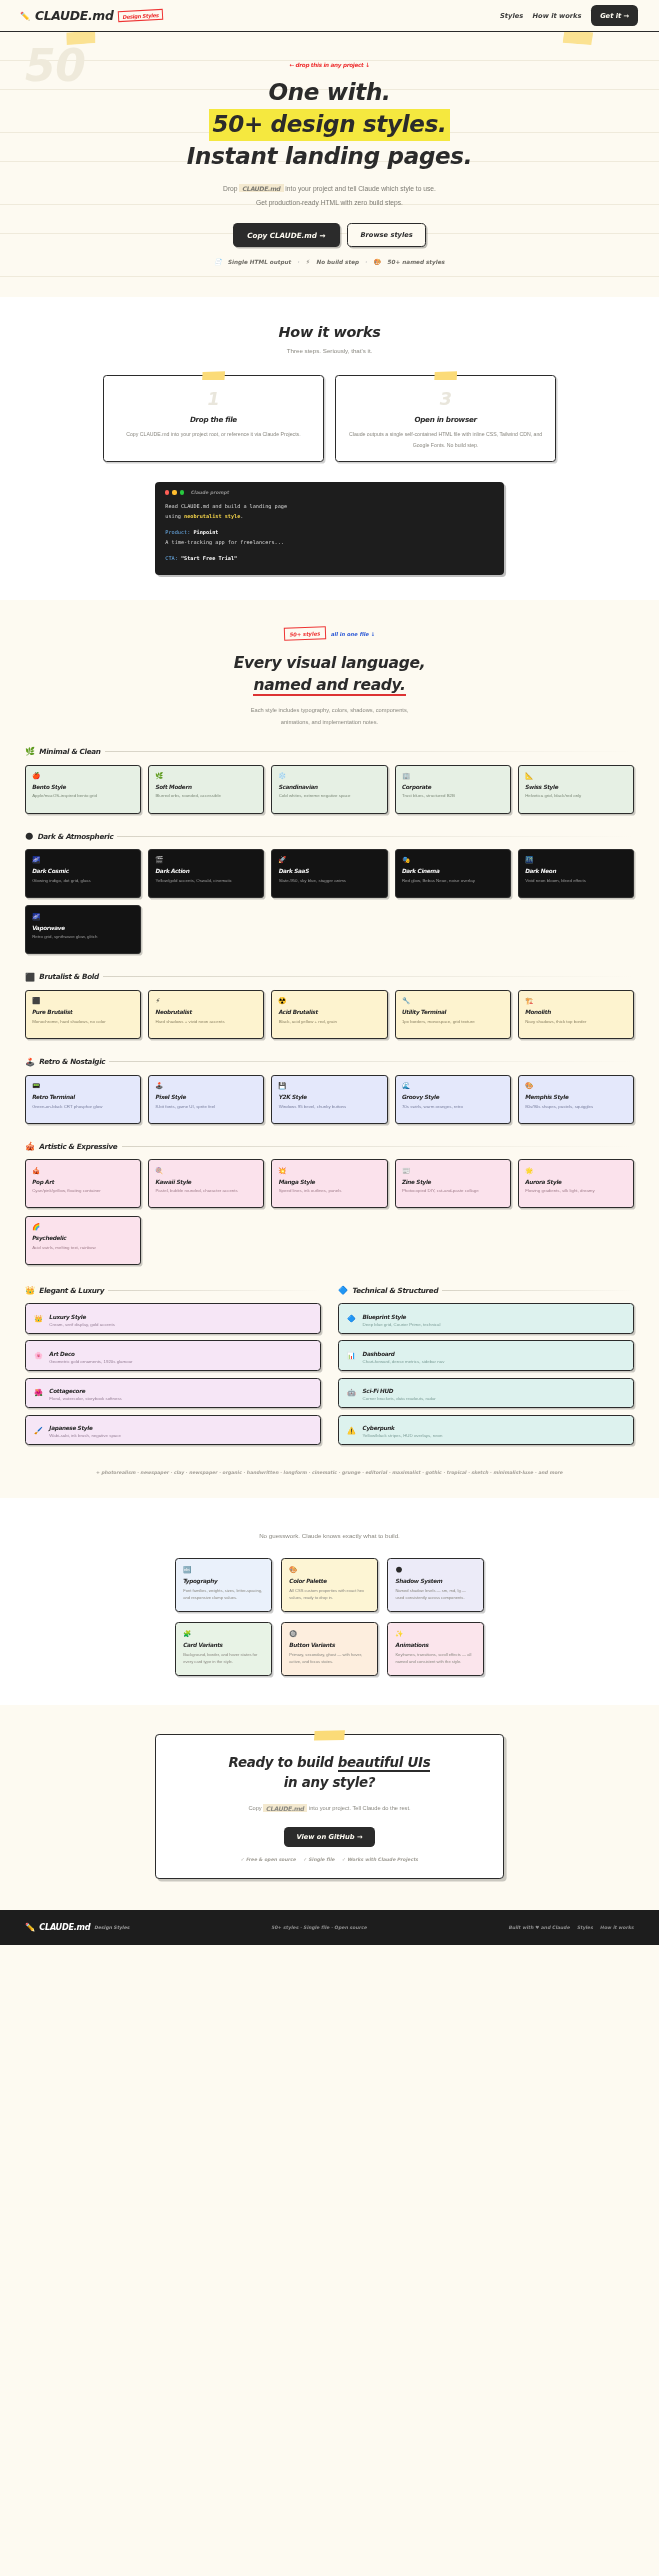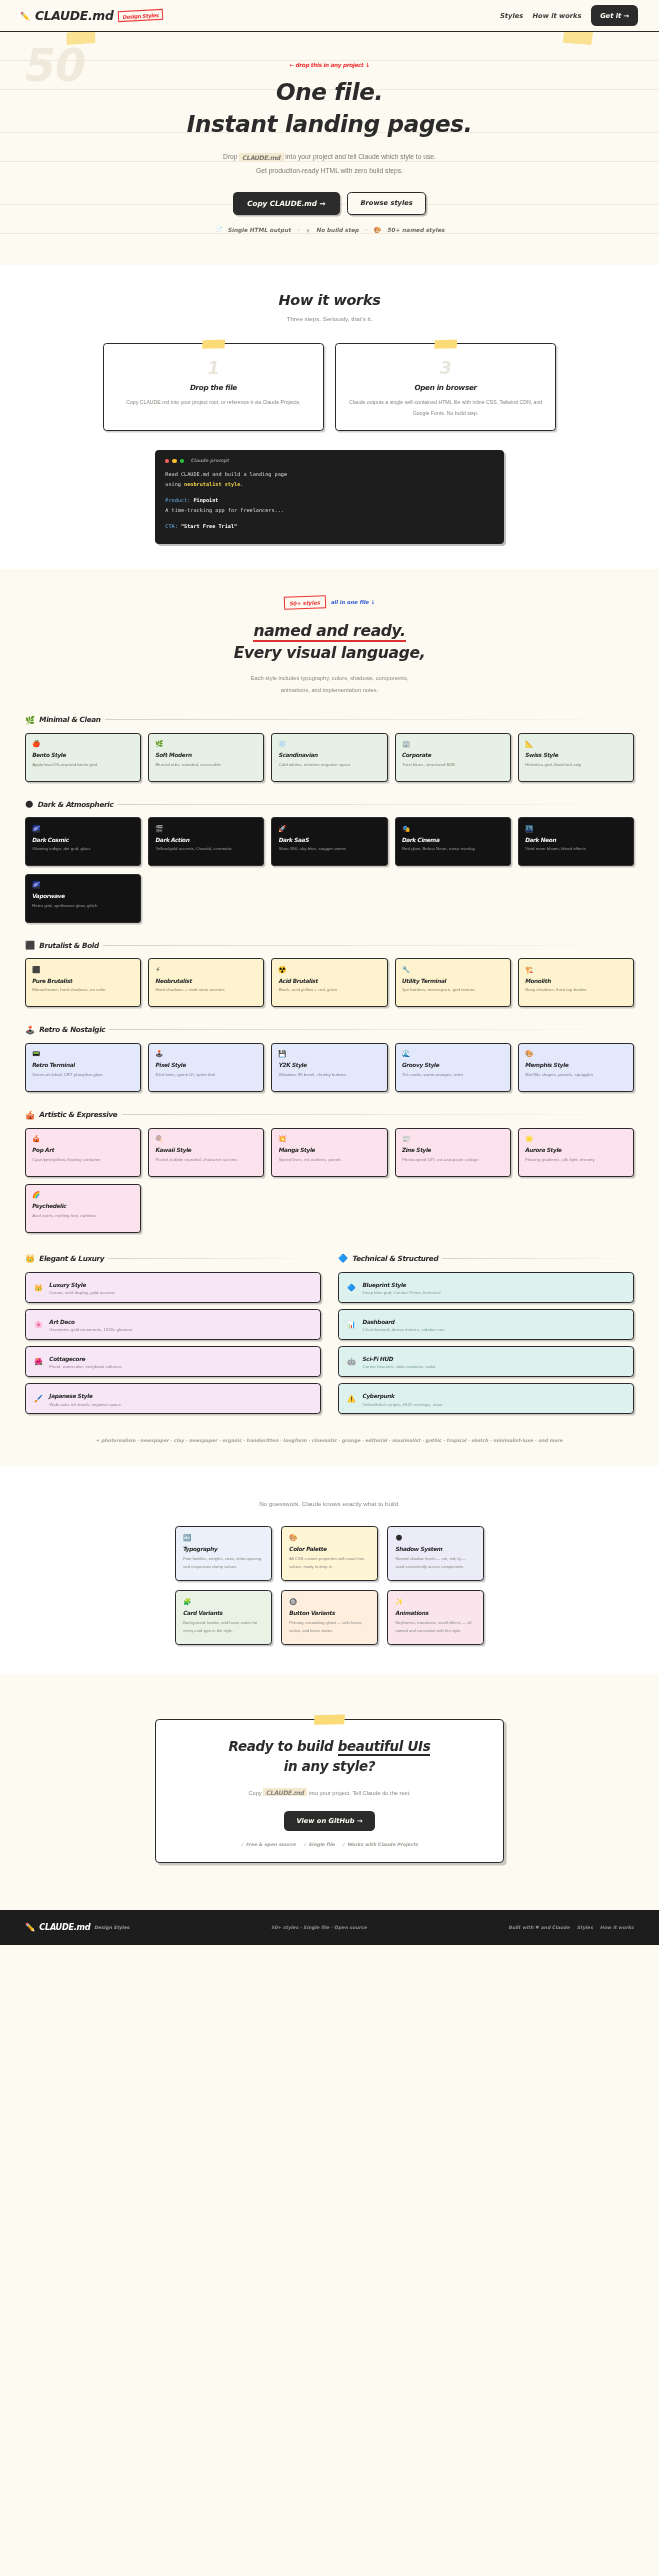--- a/index.html
+++ b/index.html
@@ -149,21 +149,21 @@
   .spcard { border: 1px solid #2b2b2b; border-radius: 3.6px; padding: 7.2px 7.2px 9.3px; min-height: 44px; box-shadow: 1.5px 1.5px 0 rgba(0,0,0,.2); }
   .spcard .em { font-size: 6.7px; }
   .spcard .nm { font-size: 5.7px; margin-top: 4.1px; }
   .spcard .ds { font-size: 4.1px; color: #8a8880; line-height: 1.9; margin-top: 2.6px; }
   .sp-a { background: #eaf1fb; } .sp-b { background: #fdf5d4; } .sp-c { background: #ecebf8; }
   .sp-d { background: #e8f3e6; } .sp-e { background: #fdeede; } .sp-f { background: #fbe5ec; }
 
   
   .final { background: #fdfaf1; padding: 29px 0 31px; }
   .fcard {
-    position: relative; margin: 16px 155px; background: #fff; border: 1px solid #2b2b2b;
+    position: relative; margin: 0 155px; background: #fff; border: 1px solid #2b2b2b;
     border-radius: 4.1px; padding: 17.5px 20.6px 15.5px; text-align: center; box-shadow: 2.6px 2.6px 0 rgba(0,0,0,.2);
   }
   .fcard .tp { position: absolute; top: -5.2px; left: 50%; margin-left: -15.5px; width: 31px; height: 10.3px; background: #fbdb78; clip-path: polygon(2% 8%, 100% 0%, 97% 94%, 0% 100%); }
   .fh { font-size: 13.4px; line-height: 1.5; }
   .fh .u { border-bottom: 2.1px solid #2b2b2b; }
   .fsub { font-size: 5.7px; color: #8a8880; line-height: 2.1; margin-top: 8.2px; }
   .gh {
     margin-top: 11.3px; display: inline-block; background: #2b2b2b; color: #fdfaf1;
     border-radius: 4.6px; padding: 6.2px 12.4px; font-size: 6.7px; border: none; cursor: pointer;
     font-style: italic; font-weight: 700; font-family: "DejaVu Sans", sans-serif;
@@ -195,21 +195,22 @@
     <a href="#">How it works</a>
     <button class="getit">Get it →</button>
   </div>
 </div>
 
 <div class="hero lined">
   <div class="tape l"></div>
   <div class="tape r"></div>
   <div class="ghost50 hand">50</div>
   <div class="kicker hand">← drop this in any project ↓</div>
-  <div class="h1 hand">One file.</div>
+  <div class="h1 hand">One with.</div>
+  <div class="h1 hand"><span class="hl">50+ design styles.</span></div>
   <div class="h1 hand">Instant landing pages.</div>
   <div class="sub body-txt">
     <span>Drop </span><span class="chip hand">CLAUDE.md</span><span> into your project and tell Claude which style to use.</span><br>
     <span>Get production-ready HTML with zero build steps.</span>
   </div>
   <div class="cta-row">
     <button class="btn-dark">Copy CLAUDE.md →</button>
     <button class="btn-out">Browse styles</button>
   </div>
   <div class="feats">
@@ -259,22 +260,22 @@
       <div class="ln mono"><span class="b">CTA:</span> <span class="w">"Start Free Trial"</span></div>
     </div>
   </div>
 </div>
 
 <div class="gal">
   <div class="badge-row">
     <span class="redbox">50+ styles</span>
     <span class="bluenote">all in one file ↓</span>
   </div>
+  <div class="h2b hand">Every visual language,</div>
   <div class="h2b hand"><span class="uline">named and ready.</span></div>
-  <div class="h2b hand">Every visual language,</div>
   <div class="galsub body-txt">
     <span>Each style includes typography, colors, shadows, components,</span><br>
     <span>animations, and implementation notes.</span>
   </div>
 
   <div id="cats">
       <div class="cat">
         <div class="cat-hd">
           <span>🌿</span>
           <span class="t hand">Minimal &amp; Clean</span>

